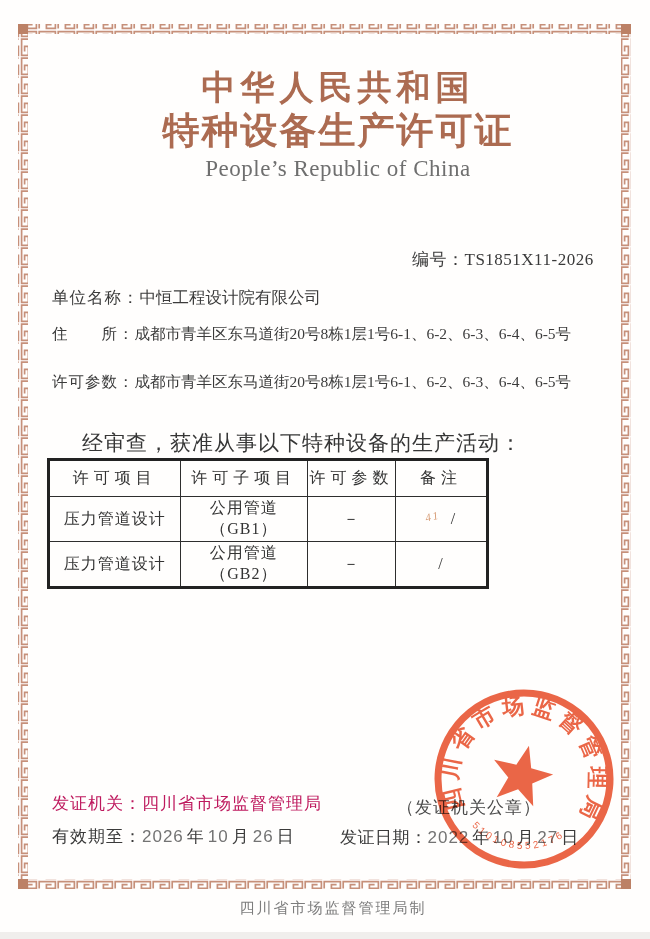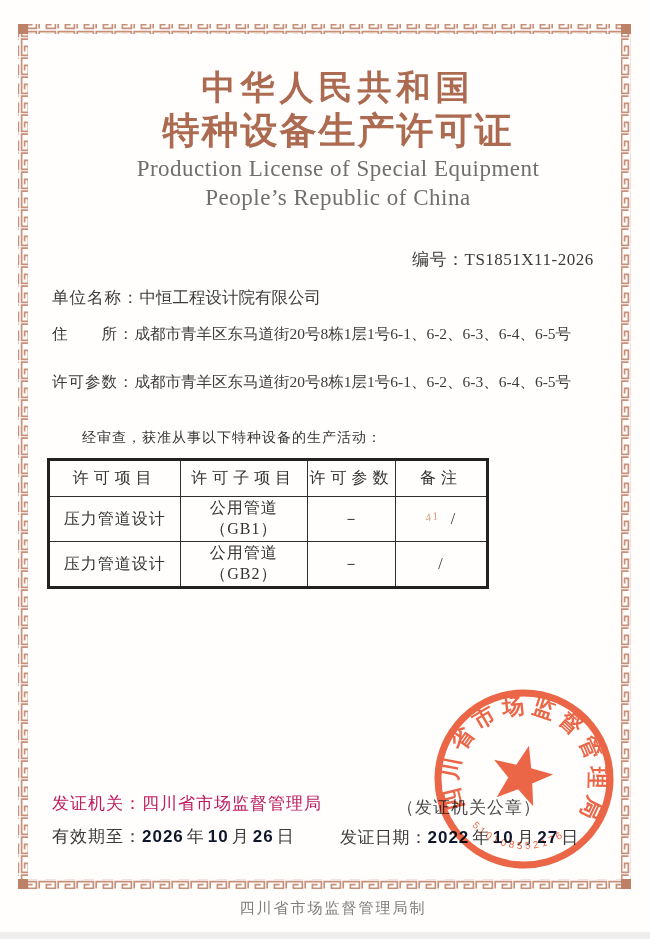--- a/index.html
+++ b/index.html
@@ -16,42 +16,42 @@
   .title-cn-2{font-size:37px;font-weight:bold;color:#ac6b51;letter-spacing:2px;line-height:46px;}
   .title-en{font-size:23px;color:#6f6f6f;line-height:29px;letter-spacing:0.5px;}
   
   .license-line{top:248px;left:406px;font-size:17px;color:#3a3a3a;letter-spacing:0.5px;white-space:nowrap;margin-left:6px;}
   
   .info-line{left:52px;white-space:nowrap;color:#3b3b3b;}
   .info-company{top:287px;font-size:16.5px;}
   .info-residence{top:324px;font-size:15.5px;}
   .info-office{top:372px;font-size:15.5px;}
   .info-label{letter-spacing:1px;text-align:right;}
-  .approval-note{top:429px;left:82px;font-size:14px;color:#363636;letter-spacing:1px;white-space:nowrap;}
+  .approval-note{top:429px;left:82px;font-size:21px;color:#363636;letter-spacing:1px;white-space:nowrap;}
   
   .lic-table{top:458px;left:47px;width:442px;border-collapse:collapse;table-layout:fixed;}
   .lic-table td,.lic-table th{
     border:1.5px solid #2e2e2e;text-align:center;vertical-align:middle;
     font-weight:normal;color:#333;overflow:hidden;
   }
   .lic-table{border:3px solid #222;}
   .lic-table th{height:33px;font-size:16px;letter-spacing:5px;}
   .lic-table td{height:31px;font-size:16px;letter-spacing:1px;}
   .cell-dash{font-size:14px;color:#555;letter-spacing:0;}
   .cell-slash{font-size:17px;letter-spacing:0;}
   .scribble{
     display:inline-block;color:#cf8a5d;font-size:11px;font-style:italic;
     transform:rotate(-14deg) translateY(-4px);margin-right:10px;opacity:.85;letter-spacing:2px;
   }
   
   .issuer-line{top:792px;left:52px;font-size:17px;letter-spacing:1px;color:#be185d;white-space:nowrap;}
   .valid-line{top:825px;left:52px;font-size:17px;letter-spacing:1px;color:#3a3a3a;white-space:nowrap;}
   .seal-note-line{top:796px;left:397px;font-size:17px;letter-spacing:1px;color:#4a4a4a;white-space:nowrap;}
   .issue-line{top:826px;left:340px;font-size:17px;letter-spacing:0.5px;color:#3a3a3a;white-space:nowrap;}
-  .num{font-family:"Liberation Sans","DejaVu Sans",sans-serif;font-weight:bold;color:#0f172a;font-size:17px;letter-spacing:1px;}
+  .num{font-family:"Liberation Sans","DejaVu Sans",sans-serif;font-weight:normal;color:#737373;font-size:17px;letter-spacing:1px;}
   .unit{margin:0 3px;}
   .made-by{top:899px;left:0;width:666px;text-align:center;font-size:15px;color:#7d7d7d;letter-spacing:2px;}
   
   .seal-wrap{top:679px;left:424px;width:200px;height:200px;mix-blend-mode:multiply;opacity:.88;}
   
   .scan-edge{left:0;bottom:0;width:650px;height:7px;background:#f0eeec;}
 </style>
 </head>
 <body>
 
@@ -72,21 +72,20 @@
     <rect x="621" y="34" width="10" height="845" fill="url(#gkV)"></rect>
     <rect x="18" y="24" width="10" height="10" fill="#bc8166"></rect>
     <rect x="621" y="24" width="10" height="10" fill="#bc8166"></rect>
     <rect x="18" y="879" width="10" height="10" fill="#bc8166"></rect>
     <rect x="621" y="879" width="10" height="10" fill="#bc8166"></rect>
   </svg>
 
   <div class="abs title-block">
     <div class="title-cn-1">中华人民共和国</div>
     <div class="title-cn-2">特种设备生产许可证</div>
-    <div class="title-en">Production License of Special Equipment</div>
     <div class="title-en">People’s Republic of China</div>
   </div>
 
   <div class="abs license-line">
     <span>编号：</span><span>TS1851X11-2026</span>
   </div>
 
   <div class="abs info-line info-company">
     <span class="info-label">单位名称：</span><span>中恒工程设计院有限公司</span>
   </div>

